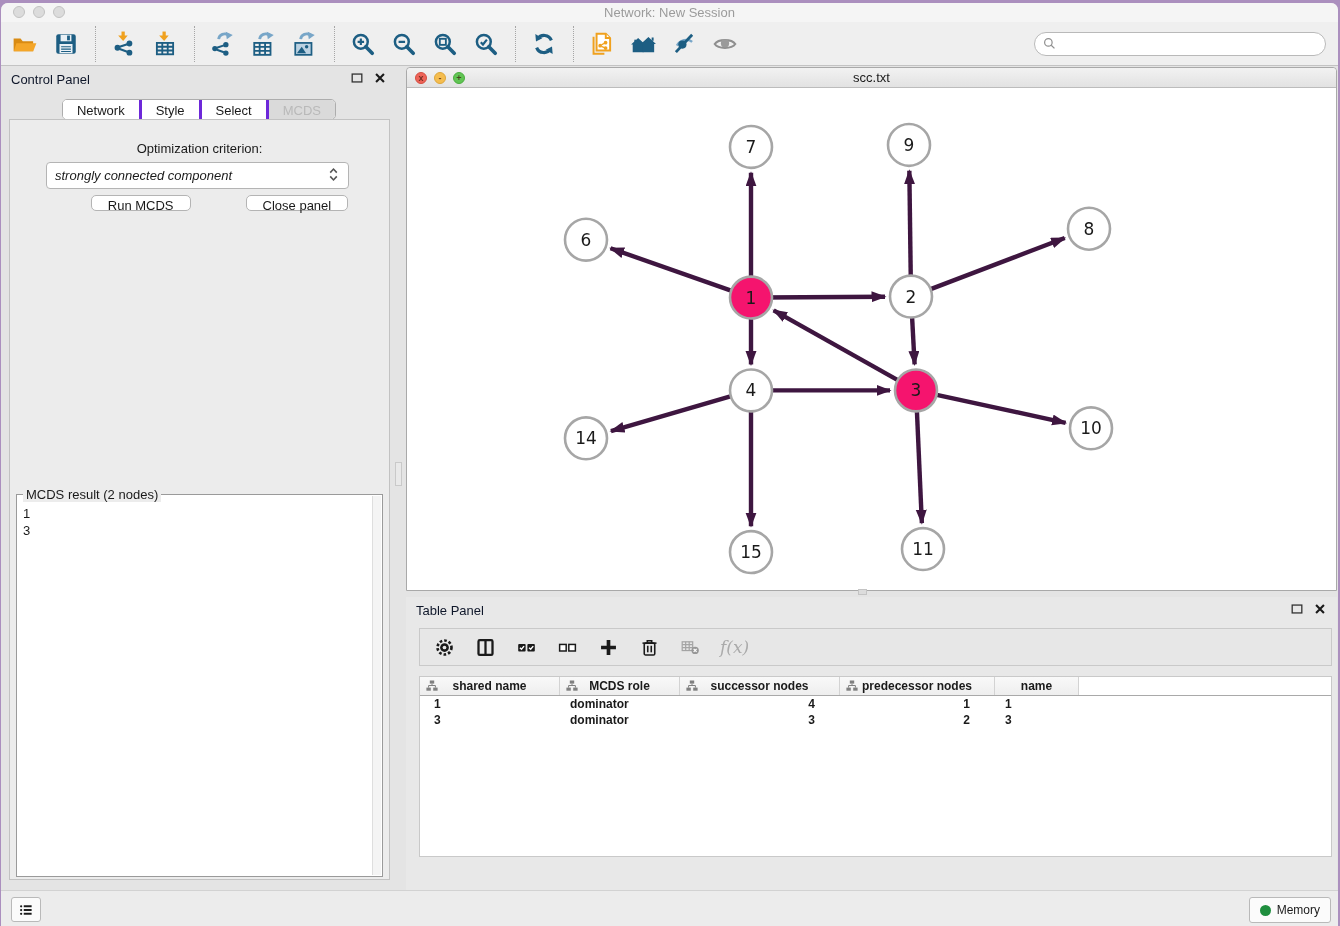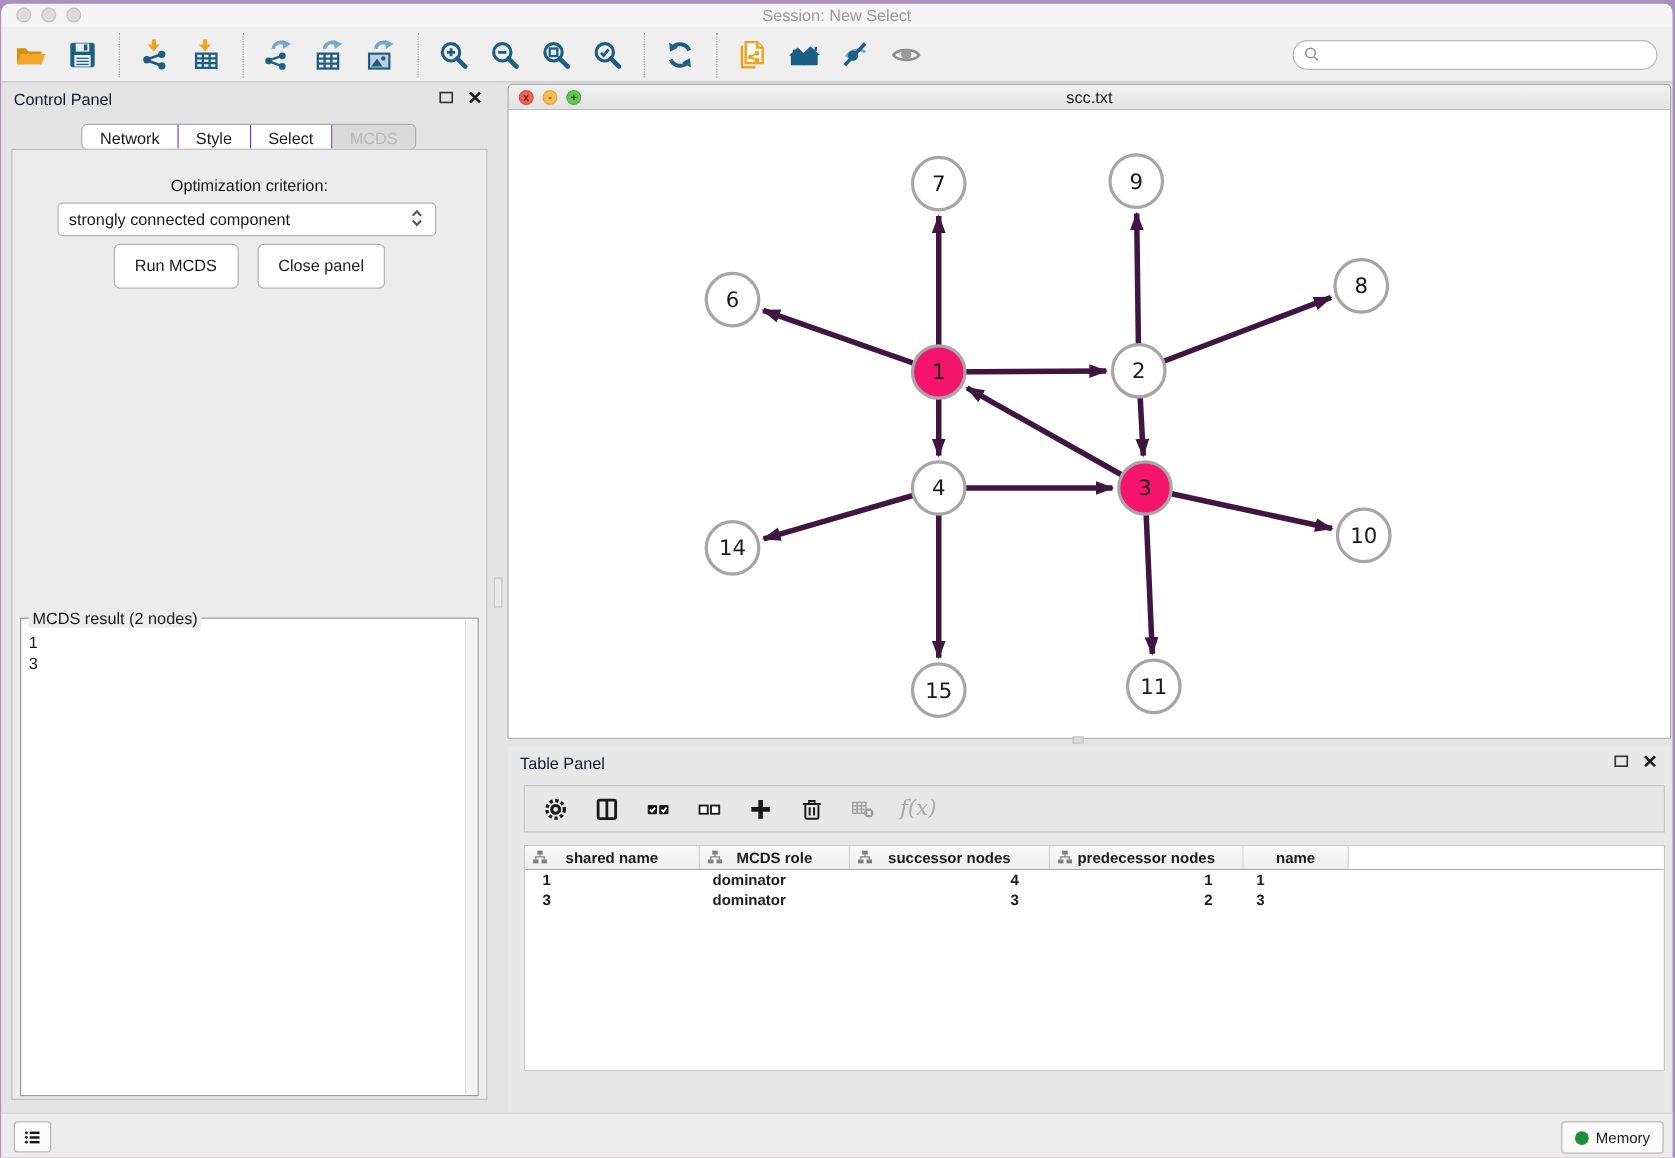--- a/index.html
+++ b/index.html
@@ -24,30 +24,30 @@
   .search-box svg { width:15px; height:15px; }
   .search-box input { border:none; outline:none; flex:1; font-size:12px; background:transparent; margin-left:4px; }
 
   
   .control-panel { position:absolute; left:0; top:63px; width:396px; height:817px; background:#e4e4e4; }
   .panel-title { position:absolute; top:6px; left:10px; font-size:13px; color:#0f172a; }
   .panel-btns { position:absolute; top:5px; right:10px; display:flex; gap:9px; }
   .panel-btns svg { width:14px; height:14px; }
   .seg-tabs { position:absolute; top:33px; left:0; right:0; display:flex; justify-content:center; }
   .seg { display:flex; border:1px solid #adadad; border-radius:5px; overflow:hidden; background:#fff; height:21px; }
-  .seg .seg-item { padding:2px 14px; font-size:13px; color:#1a1a1a; border-right:1px solid #6d28d9; line-height:17px; background:#fff; }
+  .seg .seg-item { padding:2px 14px; font-size:13px; color:#1a1a1a; border-right:3px solid #6d28d9; line-height:17px; background:#fff; }
   .seg .seg-item:last-child { border-right:none; }
   .seg .seg-item.active { background:#dadada; color:#b9b9b9; }
   .cp-inner { position:absolute; left:8px; right:7px; top:53px; bottom:3px; background:#ececec; border:1px solid #c2c2c2; }
   .opt-label { position:absolute; top:21px; left:0; right:0; text-align:center; font-size:13px; }
-  .opt-select { position:absolute; top:42px; left:36px; right:40px; height:27px; background:#fff; border:1px solid #b4b4b4; border-radius:4px; display:flex; align-items:center; padding:0 8px; font-size:13px; }
+  .opt-select { position:absolute; top:42px; left:36px; right:40px; height:27px; background:#fff; border:1px solid #b4b4b4; border-radius:4px; display:flex; align-items:center; padding:0 8px; font-size:13px;font-style:italic; }
   .opt-select .spin { margin-left:auto; }
   .opt-select .spin svg { width:13px; height:15px; }
   .btn-row { position:absolute; top:75px; left:0; right:0; display:flex; justify-content:center; gap:15px; }
-  .btn { background:#fff; border:1px solid #b4b4b4; border-radius:5px; height:36px; padding:0 16px; font-size:13px; line-height:20px; color:#1a1a1a; }
+  .btn { background:#fff; border:1px solid #b4b4b4; border-radius:5px; height:16px; padding:0 16px; font-size:13px; line-height:20px; color:#1a1a1a;margin-left:40px; }
   .result-box { position:absolute; left:6px; right:6px; top:374px; bottom:2px; border:1px solid #9a9a9a; background:#fff; }
   .result-legend { position:absolute; top:-8px; left:6px; background:#ececec; padding:0 3px; font-size:13px; }
   .result-area { position:absolute; inset:8px 11px 1px 1px; background:#fff; font-size:13px; line-height:17px; padding:2px 0 0 5px; white-space:pre; }
   .result-scroll { position:absolute; top:1px; bottom:1px; right:1px; width:9px; background:#f4f4f4; border-left:1px solid #dedede; }
 
   
   .v-split-handle { position:absolute; left:394px; top:459px; width:7px; height:24px; background:#e9e9e9; border:1px solid #c9c9c9; }
   .h-split-handle { position:absolute; left:857px; top:586px; width:9px; height:6px; background:#dcdcdc; border:1px solid #c4c4c4; }
 
   
@@ -87,21 +87,21 @@
 <body>
 
 <div class="app">
 
   <div class="titlebar">
     <div class="traffic">
       <div class="dot"></div>
       <div class="dot"></div>
       <div class="dot"></div>
     </div>
-    <div class="app-title">Session: New Select</div>
+    <div class="app-title">Network: New Session</div>
   </div>
 
   <div class="toolbar">
     <div id="toolbar-icons" style="display:flex;align-items:center;">
         <div class="tb-icon">
           <svg viewBox="0 0 24 24">
             <path fill="#d98b13" d="M1.5 7h6.4l2 2.4h9.6v9.4H1.5z"></path>
             <path fill="#f4a629" d="M4 11.2h18.5L19.6 18.8H1.7z"></path>
           </svg>
         </div>

